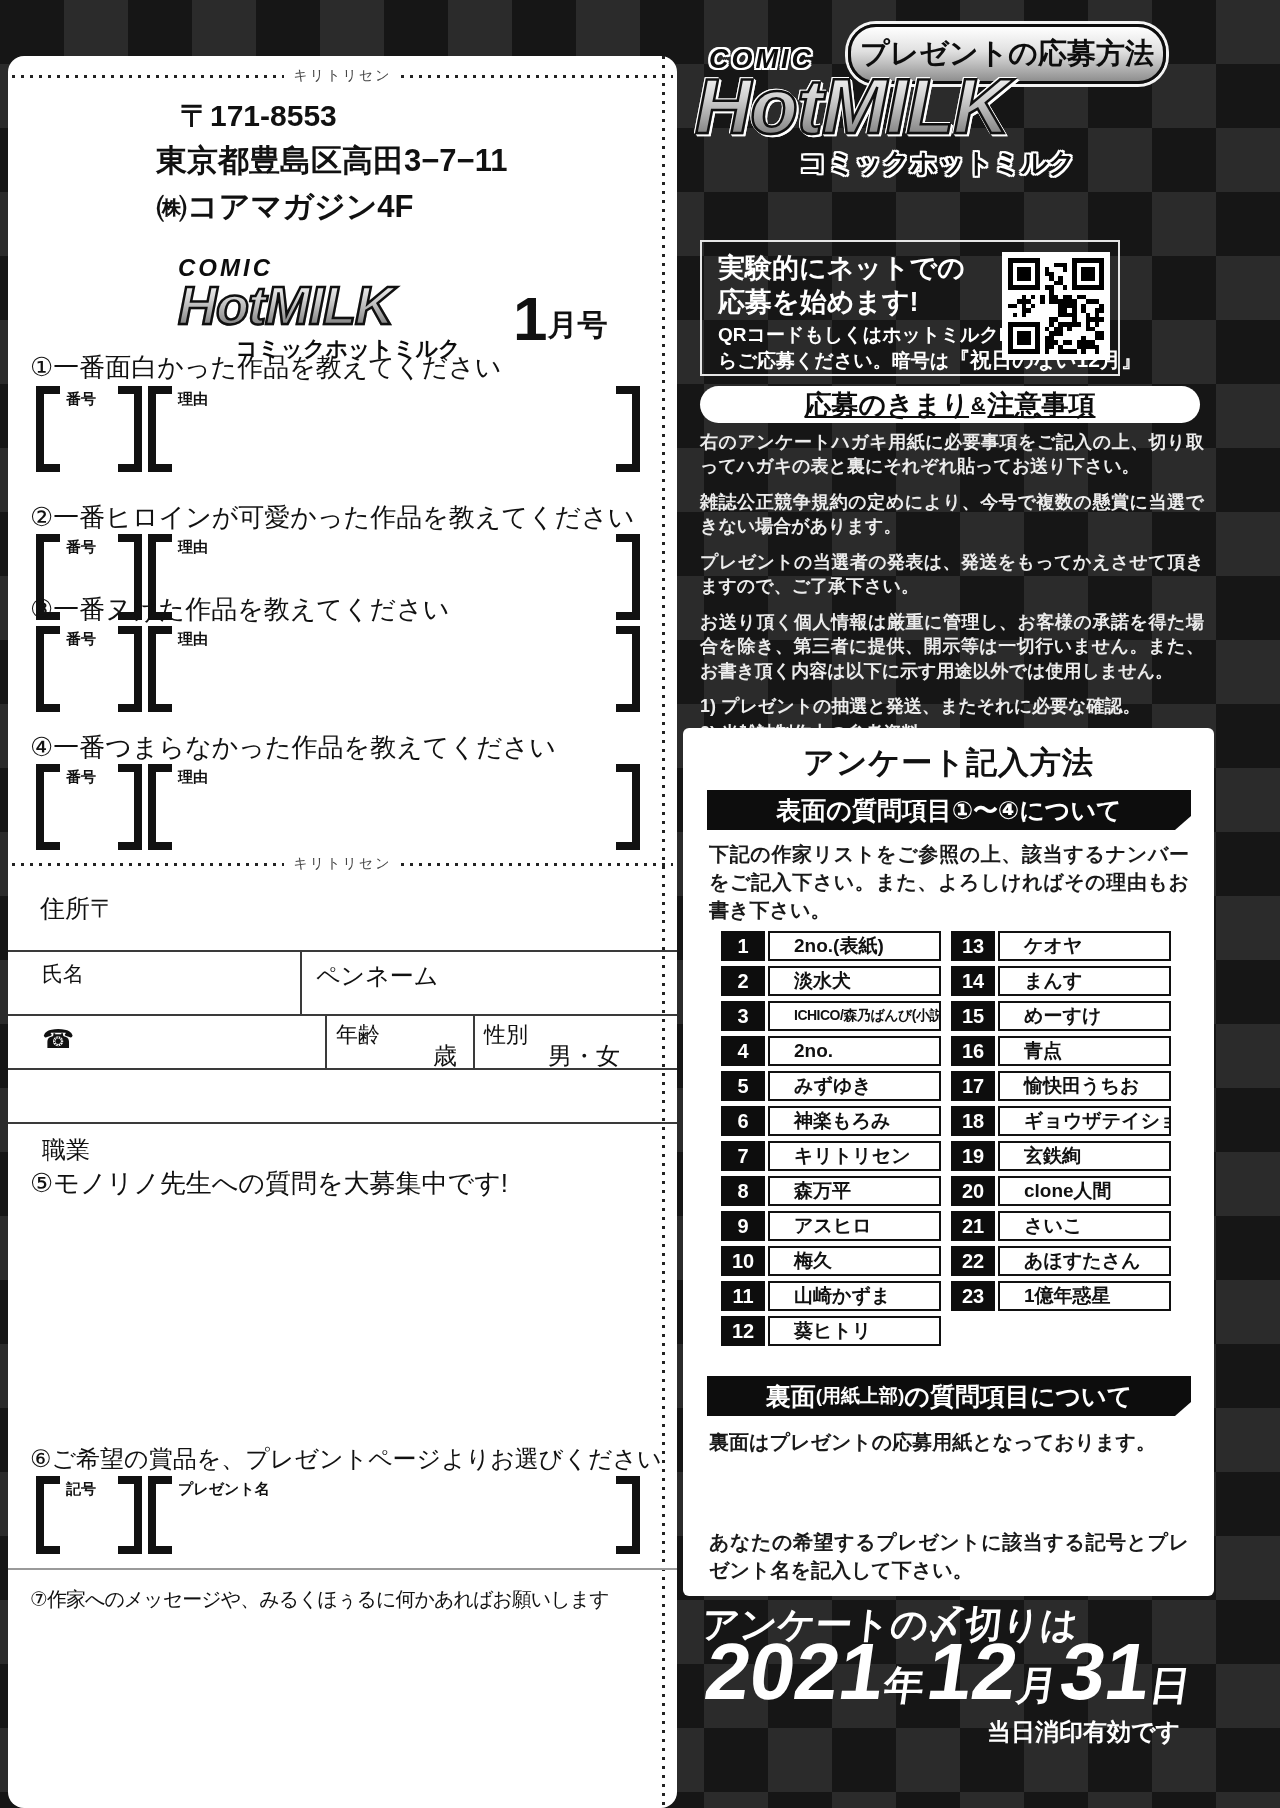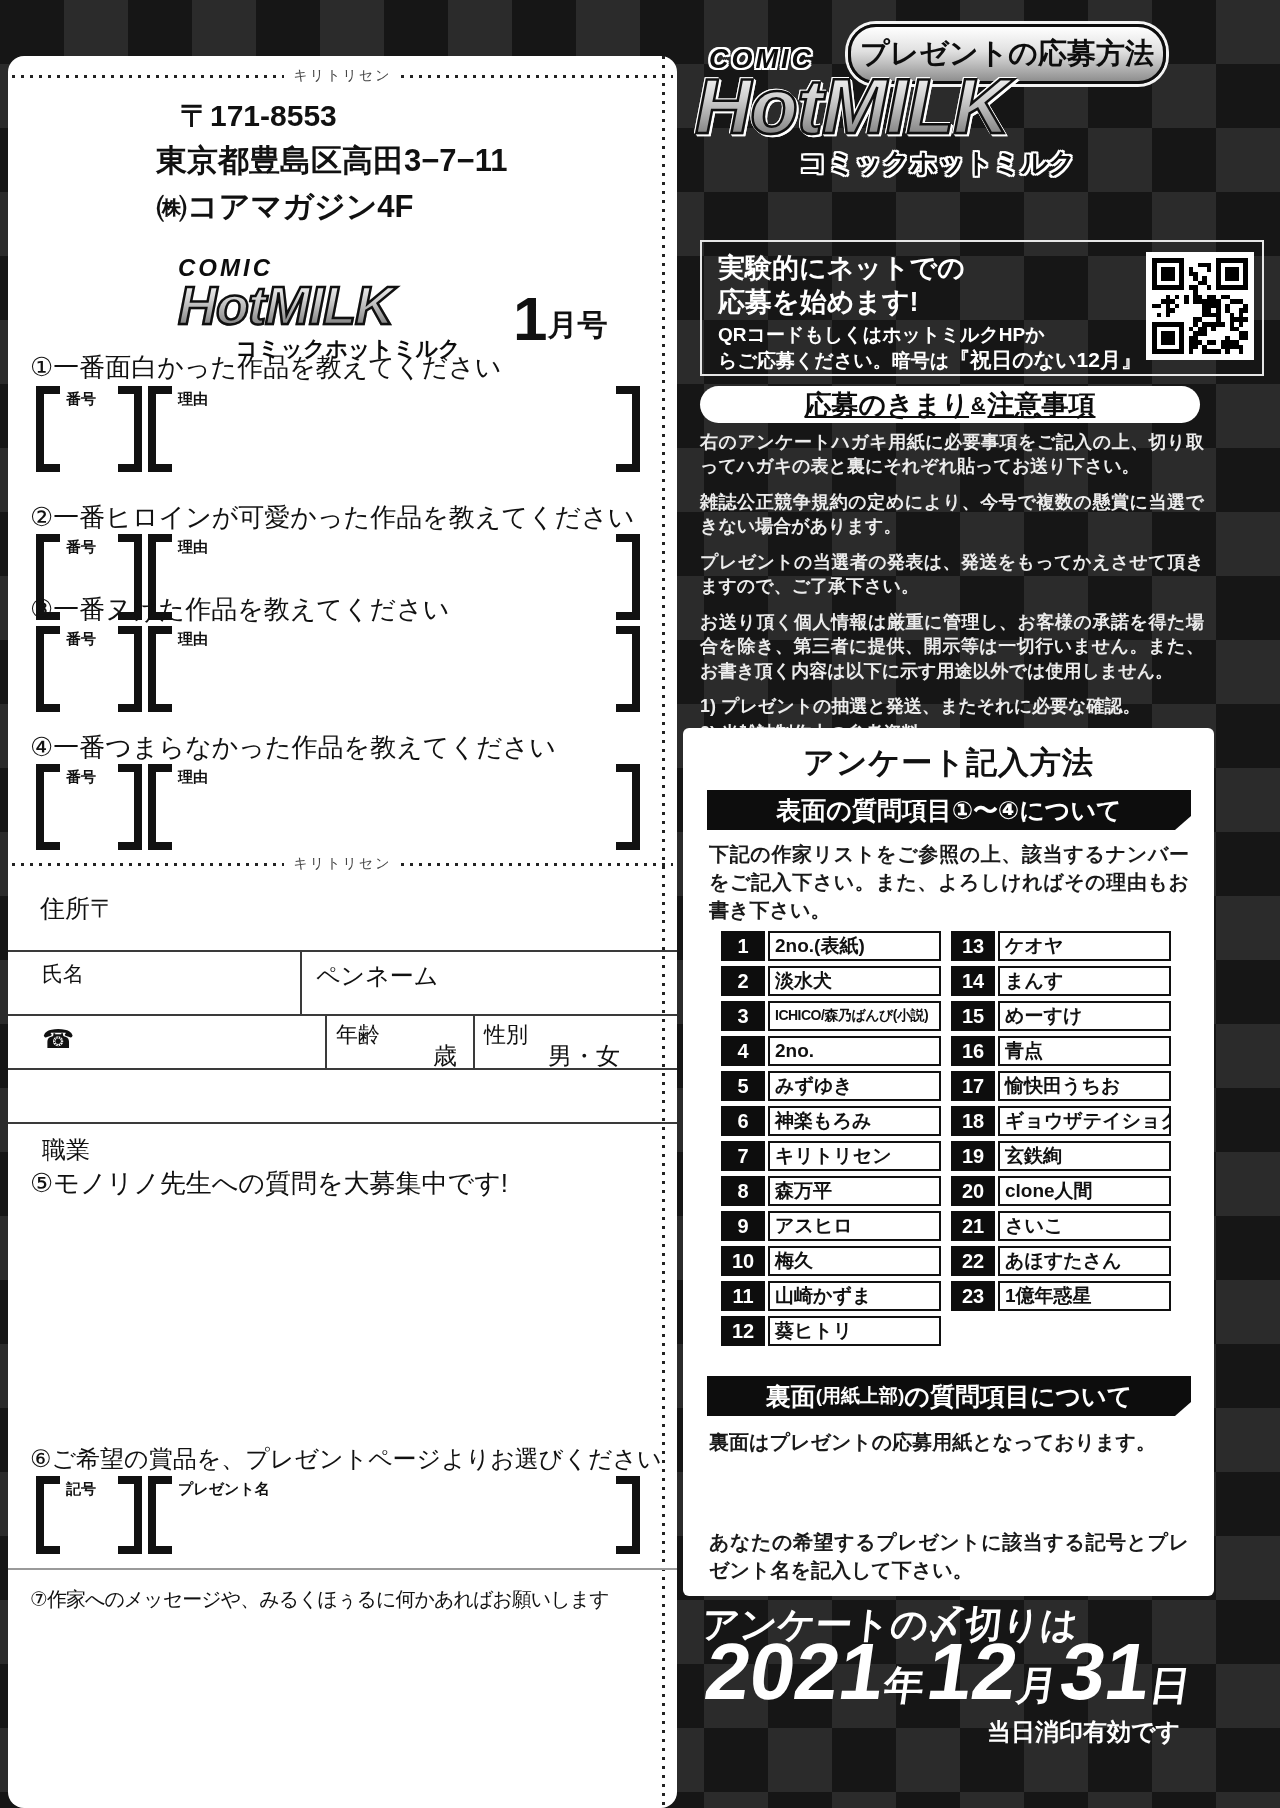--- a/index.html
+++ b/index.html
@@ -55,21 +55,21 @@
   
   .pill{position:absolute;left:848px;top:24px;width:312px;height:54px;border-radius:28px;
     background:linear-gradient(180deg,#ffffff 0%,#e0e0e0 45%,#8f8f8f 100%);
     border:3px solid #0d0d0d;box-shadow:0 0 0 3px rgba(255,255,255,.95);
     display:flex;align-items:center;justify-content:center;font-size:29px;font-weight:900;color:#0d0d0d;white-space:nowrap;}
   .right-logo{position:absolute;left:695px;top:44px;width:485px;}
   .right-logo .logo-comic{font-size:27px;margin-left:14px;
     text-shadow:-2px -2px 0 #fff,2px -2px 0 #fff,-2px 2px 0 #fff,2px 2px 0 #fff,-2px 0 0 #fff,2px 0 0 #fff,0 -2px 0 #fff,0 2px 0 #fff;}
   .right-logo .logo-hotmilk{font-size:78px;line-height:1.0;margin-top:-8px;white-space:nowrap;}
   .right-logo .logo-kana{font-size:27px;margin-top:0;text-align:center;}
-  .net-box{position:absolute;left:700px;top:240px;width:564px;height:136px;border:2px solid #e6e6e6;box-sizing:border-box;color:#fff;}
+  .net-box{position:absolute;left:700px;top:240px;width:420px;height:136px;border:2px solid #e6e6e6;box-sizing:border-box;color:#fff;}
   .net-l1{position:absolute;left:16px;top:8px;font-size:27px;font-weight:900;white-space:nowrap;}
   .net-l2{position:absolute;left:16px;top:42px;font-size:27px;font-weight:900;white-space:nowrap;}
   .net-b1{position:absolute;left:16px;top:80px;font-size:19px;font-weight:600;white-space:nowrap;}
   .net-b2{position:absolute;left:16px;top:104px;font-size:19px;font-weight:600;white-space:nowrap;}
   .net-b2 .code{font-size:21px;font-weight:900;}
   .qr{position:absolute;right:8px;top:10px;width:108px;height:108px;background:#fff;display:flex;align-items:center;justify-content:center;}
   .rules-banner{position:absolute;left:700px;top:386px;width:500px;height:37px;border-radius:19px;background:#fff;
     display:flex;align-items:center;justify-content:center;color:#0d0d0d;white-space:nowrap;text-decoration:underline;}
   .rules-banner .big{font-size:27px;font-weight:900;}
   .rules-banner .amp{font-size:20px;font-weight:900;margin:0 2px;}
@@ -81,21 +81,21 @@
   .howto-title{position:absolute;left:0;top:14px;width:100%;text-align:center;font-size:31px;font-weight:900;letter-spacing:1px;}
   .hbanner{position:absolute;left:24px;width:484px;height:40px;background:#0d0d0d;color:#fff;
     display:flex;align-items:center;justify-content:center;white-space:nowrap;
     clip-path:polygon(16px 0%,100% 0%,100% calc(100% - 14px),calc(100% - 16px) 100%,0% 100%,0% 0%);}
   .hbanner .big{font-size:25px;font-weight:900;}
   .hbanner .med{font-size:19px;font-weight:900;}
   .hpara{position:absolute;left:26px;width:480px;font-size:20px;font-weight:600;line-height:1.4;text-align:justify;color:#1a1a1a;}
   .acol{position:absolute;top:203px;}
   .a-row{display:flex;align-items:stretch;height:30px;margin-bottom:5px;}
   .a-no{width:44px;background:#0d0d0d;color:#fff;font-size:20px;font-weight:900;display:flex;align-items:center;justify-content:center;margin-right:3px;flex:none;}
-  .a-name{width:173px;border:2.5px solid #111;box-sizing:border-box;background:#fff;display:flex;align-items:center;padding-left:5px;font-size:19px;font-weight:700;white-space:nowrap;overflow:hidden;}
+  .a-name{width:173px;border:2.5px solid #111;box-sizing:border-box;background:#fff;display:flex;align-items:center;padding-left:24px;font-size:19px;font-weight:700;white-space:nowrap;overflow:hidden;}
   .a-name.small{font-size:14px;letter-spacing:-0.5px;}
   
   .dl-lead{position:absolute;left:702px;top:1600px;color:#fff;font-size:37px;font-weight:900;transform:skewX(-6deg);white-space:nowrap;}
   .dl-date{position:absolute;left:706px;top:1634px;display:flex;align-items:flex-end;color:#fff;transform:skewX(-8deg);white-space:nowrap;}
   .dl-date .num{font-size:80px;font-weight:900;line-height:0.95;}
   .dl-date .kan{font-size:40px;font-weight:900;line-height:1;margin:0 2px 5px 2px;}
   .dl-note{position:absolute;left:950px;top:1716px;width:230px;text-align:right;color:#fff;font-size:24px;font-weight:700;white-space:nowrap;}
 </style>
 </head>
 <body>

